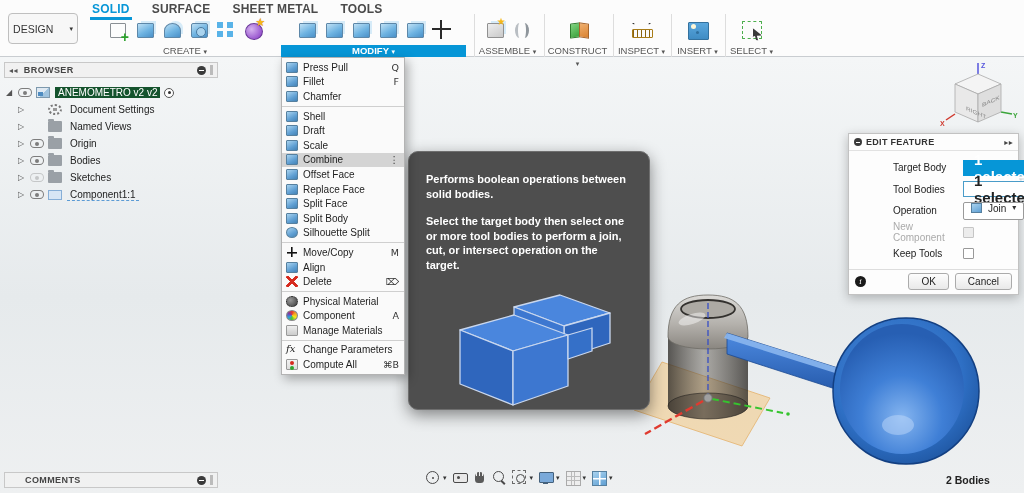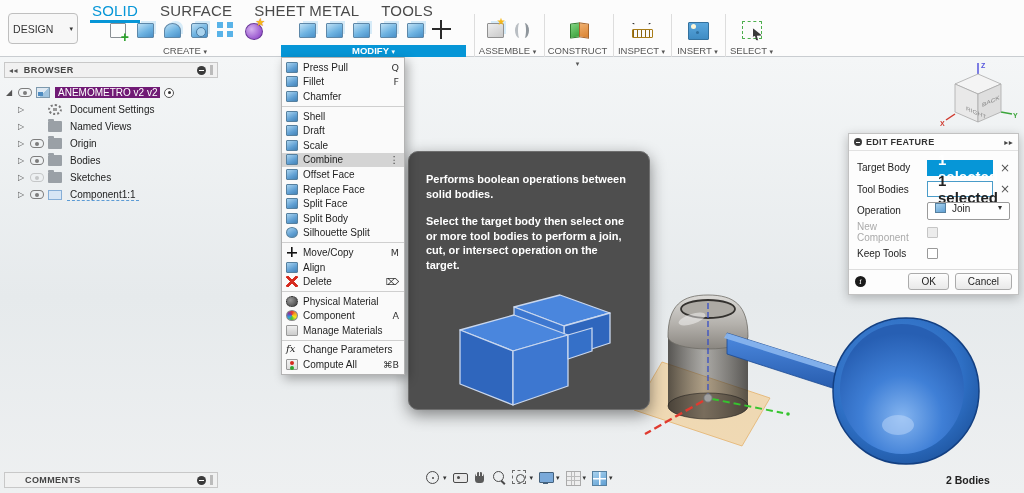--- a/index.html
+++ b/index.html
@@ -12,21 +12,21 @@
     background:linear-gradient(180deg,#f4f6f7 0%,#e6eaec 55%,#eef0f1 100%); }
   #model-layer { position:absolute; left:0; top:57px; }
 
   
   #toolbar { position:absolute; left:0; top:0; width:1024px; height:57px; background:#fcfcfc;
     border-bottom:1px solid #c9cdd1; }
   #design-btn { position:absolute; left:8px; top:13px; width:70px; height:31px; border:1px solid #bfbfbf;
     border-radius:4px; background:#f7f7f7; font-size:10.5px; color:#333; display:flex; align-items:center;
     justify-content:center; gap:16px; cursor:default; }
   #tab-bar { position:absolute; left:90px; top:2px; display:flex; gap:18px; }
-  .tab { font-size:15px; font-weight:normal; color:#4a4a4a; padding:0 2px 1px 2px; letter-spacing:.2px; }
+  .tab { font-size:12px; font-weight:bold; color:#4a4a4a; padding:0 2px 1px 2px; letter-spacing:.2px; }
   .tab.active { color:#0696D7; border-bottom:3px solid #0696D7; }
   .tb-group { position:absolute; top:14px; height:43px; }
   .tb-icons { display:flex; justify-content:center; align-items:center; height:30px; }
   .tb-label { margin-top:1px; text-align:center; font-size:9.5px; color:#555; height:12px; line-height:12px; }
   .tb-group.active .tb-label { background:#0696D7; color:#fff; font-weight:bold; }
   .tb-group.divided { border-left:1px solid #ddd; }
   .tb-icon { width:27px; height:27px; position:relative; display:inline-block; }
   .tb-icon::before { content:""; position:absolute; left:6px; top:7px; width:15px; height:13px;
     background:linear-gradient(150deg,#bfe0f4 0%,#6fb4e2 55%,#4a90c8 100%); border:1px solid #5d87a8;
     box-shadow:3px -3px 0 -1px #d6ebf8; border-radius:1px; }
@@ -108,21 +108,21 @@
   .b-eye.off { opacity:.35; }
   .b-eye.none { visibility:hidden; }
   .b-ico { width:14px; height:11px; margin-right:5px; flex:0 0 14px; position:relative; }
   .b-ico.folder { background:#9aa0a6; border-radius:1px; }
   .b-ico.folder::before { content:""; position:absolute; left:0; top:-2px; width:6px; height:2px; background:#9aa0a6; border-radius:1px 1px 0 0; }
   .b-ico.gear { width:11px; height:11px; border:2px dotted #777; border-radius:50%; background:radial-gradient(circle,#999 30%,transparent 32%); }
   .b-ico.document { background:linear-gradient(135deg,#dfe9f2 55%,#9fc3de 56%); border:1px solid #7d99ad; width:10px; }
   .b-ico.document::after { content:""; position:absolute; left:1px; bottom:1px; width:5px; height:4px; background:#4f8cc0; }
   .b-ico.component { background:#d7e6f5; border:1px solid #86aed6; width:11px; height:10px; }
   .b-label { padding:0 3px; white-space:nowrap; }
-  .b-row.sel .b-label { background:#701a75; color:#fff; }
+  .b-row.sel .b-label { background:#14532d; color:#fff; }
   .b-label.dashed { border-bottom:1.5px dashed #5b9bd5; }
   .b-radio { width:10px; height:10px; border:1.5px solid #555; border-radius:50%; margin-left:4px; position:relative; background:#fff; }
   .b-radio::after { content:""; position:absolute; left:2.2px; top:2.2px; width:3.5px; height:3.5px; border-radius:50%; background:#333; }
   .indent1 { margin-left:12px; }
 
   
   #combine-tooltip { position:absolute; left:408px; top:151px; width:242px; height:259px; background:#4e4e4e;
     border:1px solid #6e6e6e; border-radius:10px; box-shadow:0 5px 16px rgba(0,0,0,.45); z-index:25;
     padding:20px 17px 10px 17px; color:#fff; }
   #combine-tooltip p { font-size:11px; font-weight:bold; line-height:1.32; margin-bottom:13px; }
@@ -130,21 +130,21 @@
 
   
   #edit-feature { position:absolute; left:848px; top:133px; width:171px; background:rgba(253,253,253,.97);
     border:1px solid #c2c2c2; box-shadow:0 3px 10px rgba(0,0,0,.25); z-index:20; }
   #ef-header { height:17px; display:flex; align-items:center; padding:0 5px; border-bottom:1px solid #e2e2e2;
     font-size:9px; font-weight:bold; color:#333; letter-spacing:.3px; }
   .ef-dot { width:8px; height:8px; border-radius:50%; background:#3a3a3a; margin-right:4px; position:relative; }
   .ef-dot::after { content:""; position:absolute; left:2px; top:3.5px; width:4px; height:1.3px; background:#fff; }
   .ef-expand { margin-left:auto; font-size:8px; color:#444; }
   #ef-rows { padding:6px 8px 4px 8px; }
-  .ef-row { display:flex; align-items:center; height:21.5px; }
+  .ef-row { display:flex; align-items:center; height:21.5px;margin-left:36px; }
   .ef-label { width:70px; font-size:10px; color:#222; flex:0 0 70px; }
   .ef-row.disabled .ef-label { color:#aaa; }
   .ef-chip { height:16px; display:flex; align-items:center; gap:4px; padding:0 6px; font-size:15px; font-weight:bold;
     border:1px solid #4a9cc9; background:#fff; color:#222; min-width:64px; }
   .ef-chip.sel { background:#0696D7; border-color:#0696D7; color:#fff; }
   .chip-cursor { width:7px; height:9px; background:#555; clip-path:polygon(0 0,100% 62%,48% 64%,62% 100%,40% 96%,30% 66%,0 74%); }
   .ef-chip.sel .chip-cursor { background:#fff; }
   .ef-clear { margin-left:7px; font-size:12px; color:#555; font-family:"DejaVu Sans",sans-serif; line-height:10px; }
   .ef-select { width:96px; height:18px; border:1px solid #9a9a9a; border-radius:2px; background:#fff; display:flex;
     align-items:flex-start; padding:0 7px; gap:6px; font-size:10px; color:#222; }

